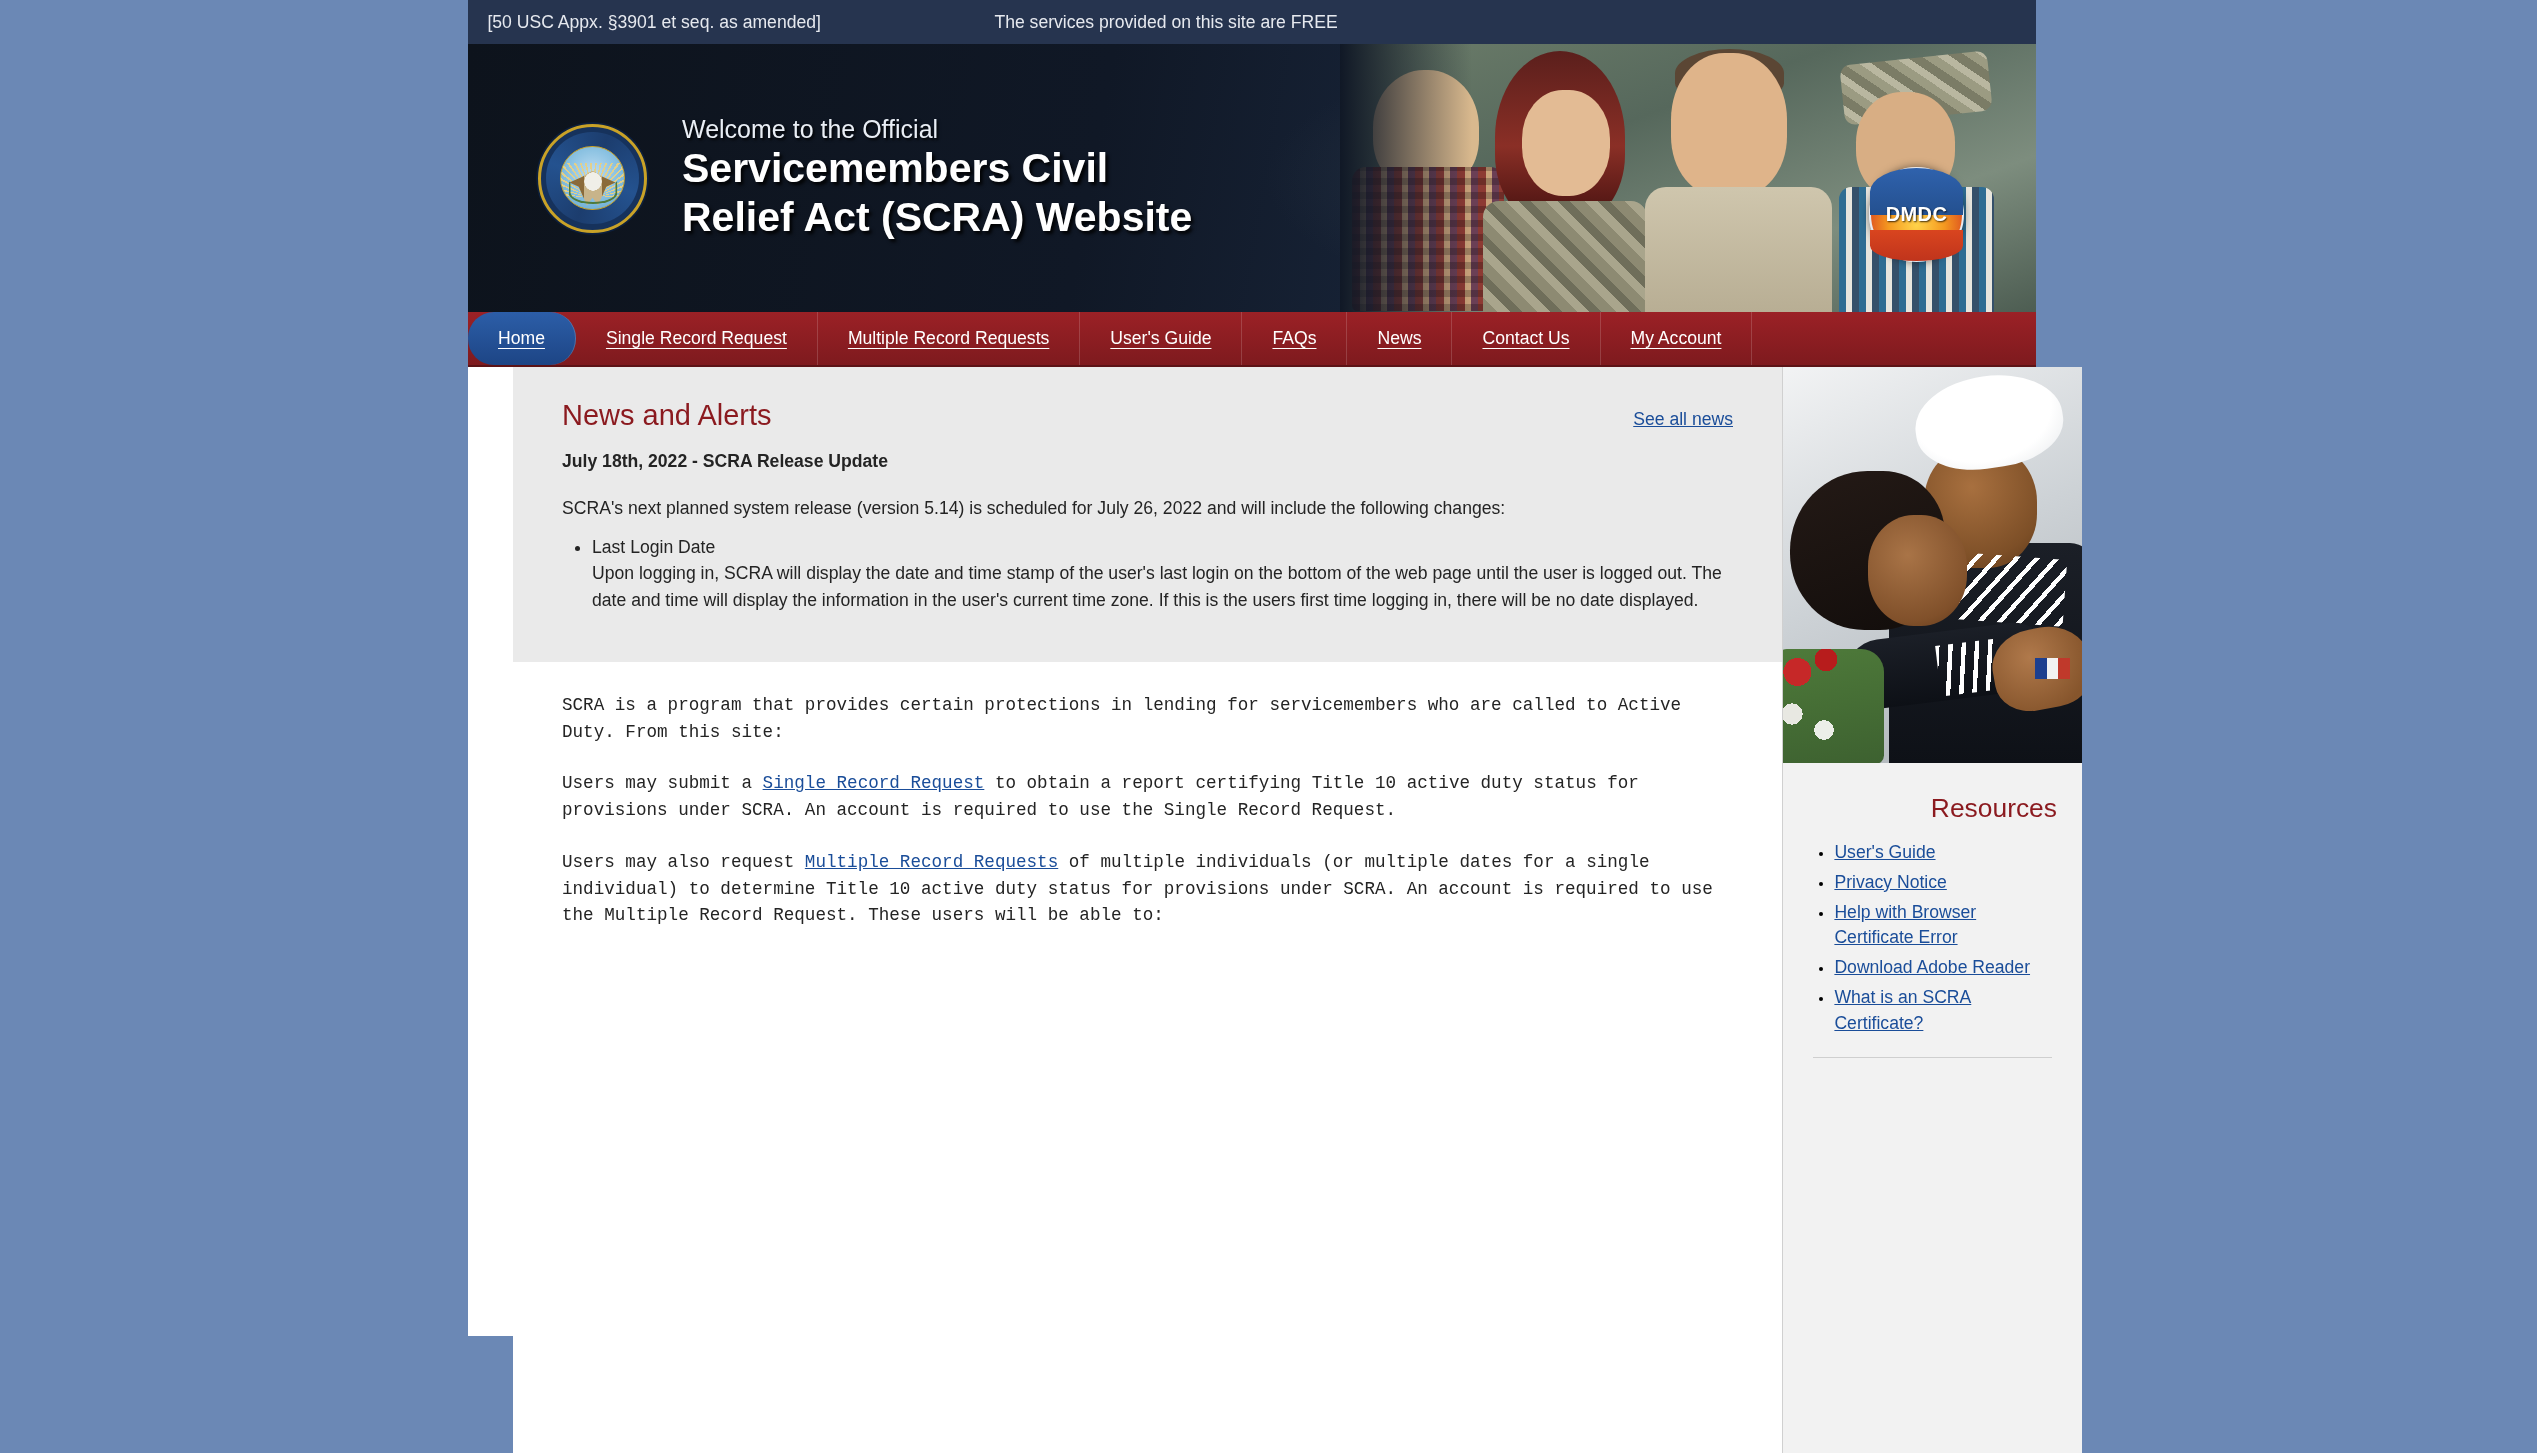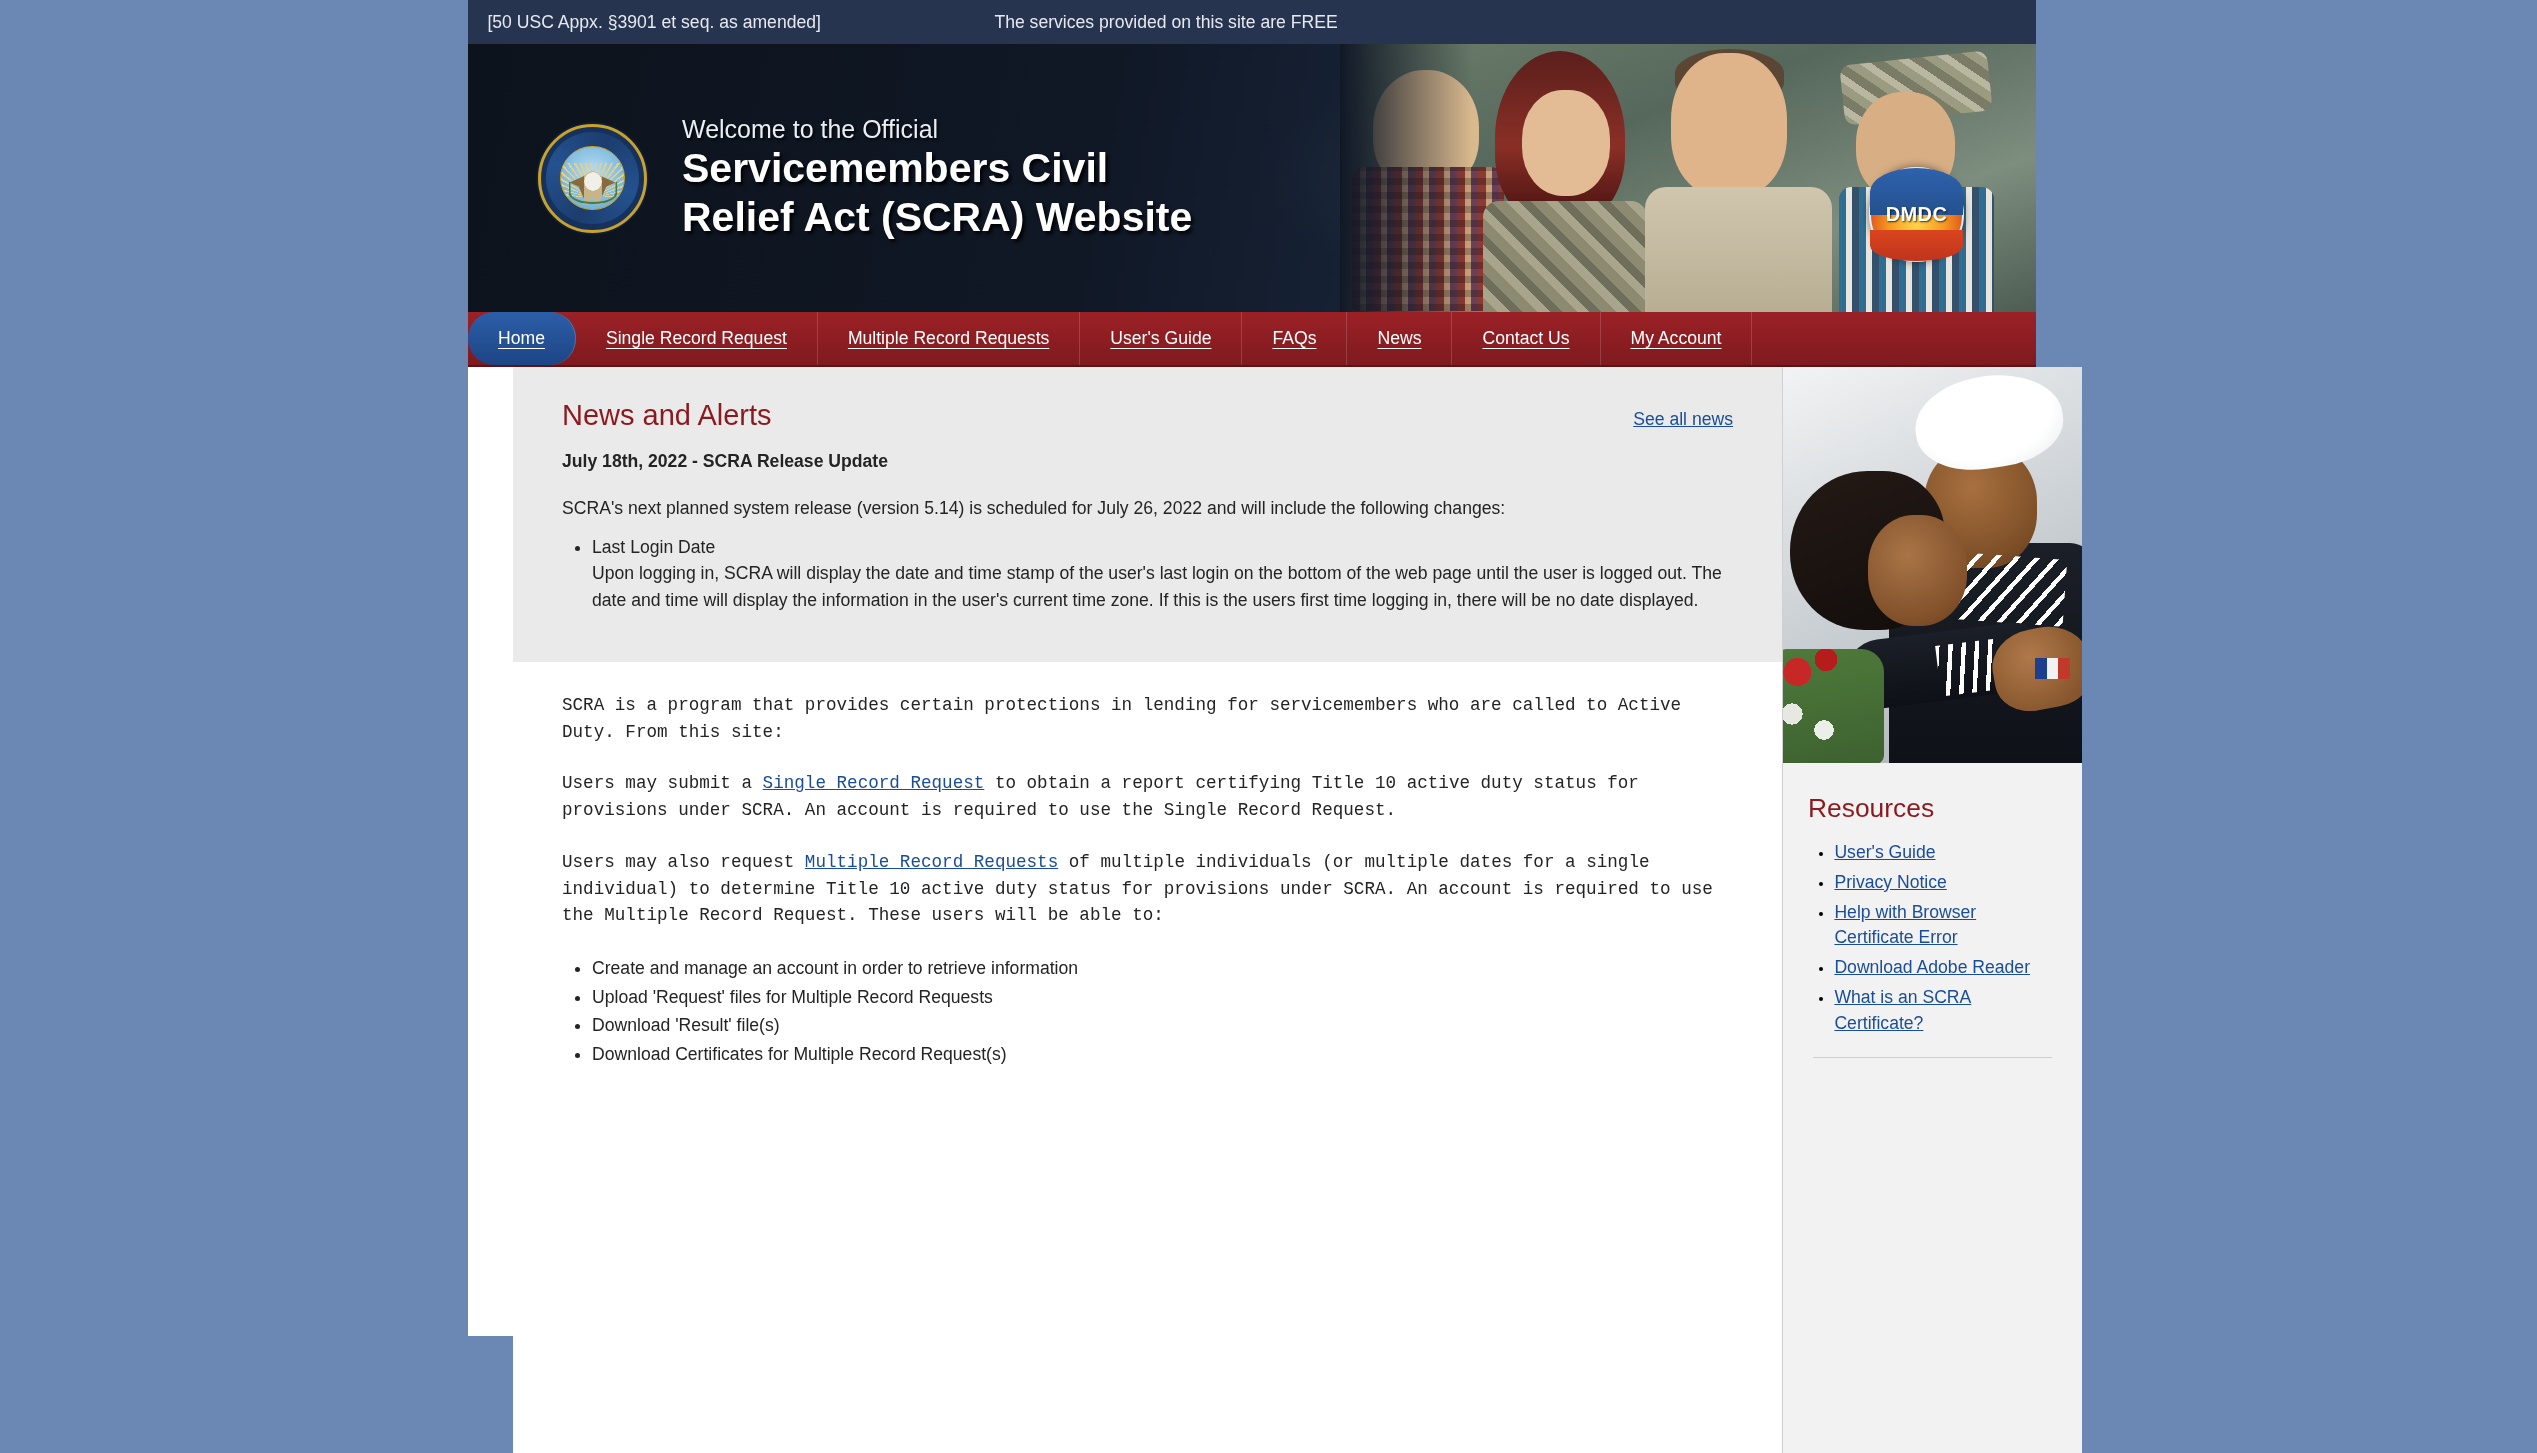--- a/index.html
+++ b/index.html
@@ -269,21 +269,21 @@
       linear-gradient(170deg,#4e7a3a 0%, #3d6130 100%);
     border-radius: 8.8px 23px 8.8px 8.8px;
   }
   .sp-ribbon {
     position: absolute; left: 252px; top: 291px; width: 35px; height: 21px;
     background: linear-gradient(90deg,#1d3f8f 0 34%, #f2f2f2 34% 66%, #c0392b 66%);
   }
 
   
   .resources { padding: 30px 25px 0 25px; }
-  .resources h2 { color: #8b1a1f; font-size: 26.4px; font-weight: 400; margin: 0 0 16px 0; }
+  .resources h2 { color: #8b1a1f; font-size: 26.4px; font-weight: 400; margin: 0 0 16px 0; text-align: right; }
   .resources ul { margin: 0; padding-left: 26.4px; }
   .resources li { margin-bottom: 4.4px; }
   .resources a { color: #1a4d99; font-size: 17.6px; text-decoration: underline; line-height: 1.45; cursor: pointer; }
   .res-divider { margin: 21px 5.3px 0 5.3px; border-top: 0.9px solid #cfcfcf; }
 
   
   .footer {
     height: 49px;
     background: #26344f;
     display: flex; align-items: center;
@@ -376,26 +376,20 @@
       </div>
 
       <div class="welcome">
         <p>SCRA is a program that provides certain protections in lending for servicemembers who are called to Active Duty. From this site:</p>
         <p>
           <span>Users may submit a </span><a>Single Record Request</a><span> to obtain a report certifying Title 10 active duty status for provisions under SCRA. An account is required to use the Single Record Request.</span>
         </p>
         <p>
           <span>Users may also request </span><a>Multiple Record Requests</a><span> of multiple individuals (or multiple dates for a single individual) to determine Title 10 active duty status for provisions under SCRA. An account is required to use the Multiple Record Request. These users will be able to:</span>
         </p>
-        <ul>
-          <li>Create and manage an account in order to retrieve information</li>
-          <li>Upload 'Request' files for Multiple Record Requests</li>
-          <li>Download 'Result' file(s)</li>
-          <li>Download Certificates for Multiple Record Request(s)</li>
-        </ul>
       </div>
 
     </div>
 
     <div class="col-side">
       <div class="side-photo">
         <div class="sp-sky"></div>
         <div class="sp-man-body"></div>
         <div class="sp-man-head"></div>
         <div class="sp-hat"></div>

